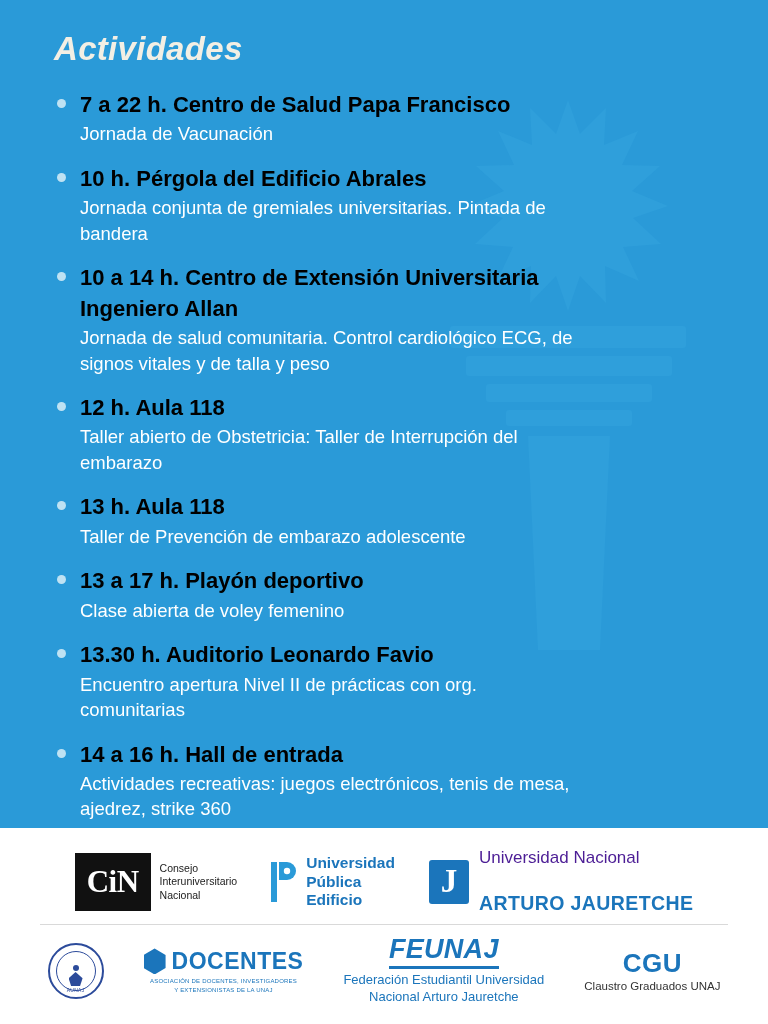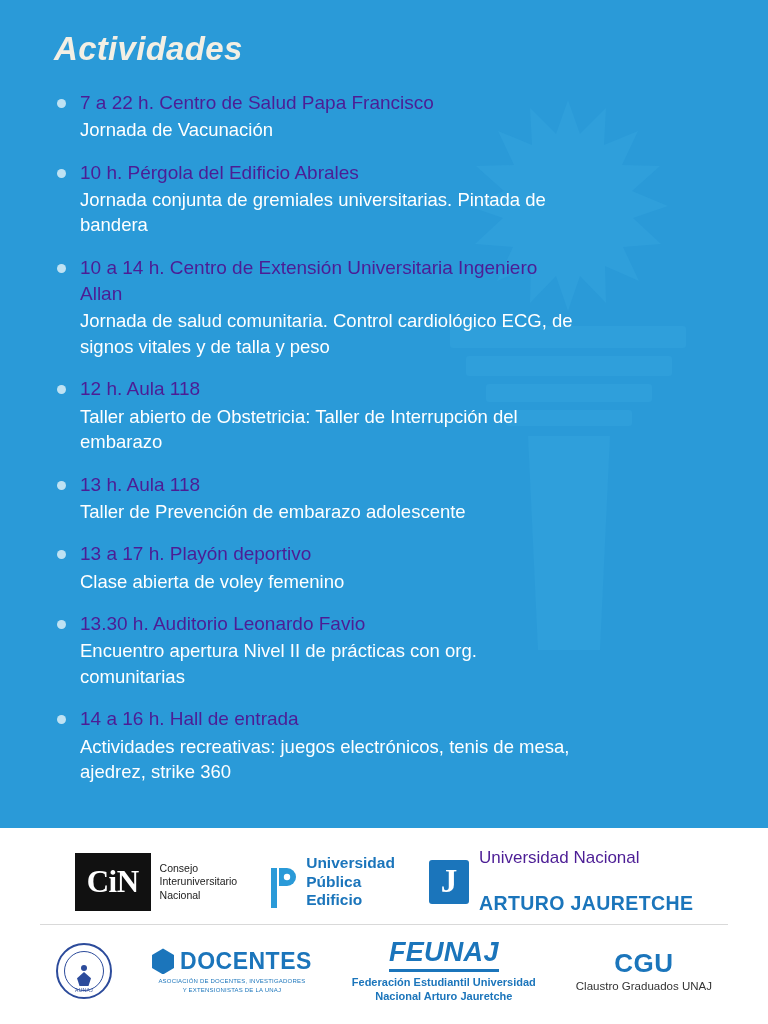--- a/index.html
+++ b/index.html
@@ -63,23 +63,23 @@
   ul.activities > li .bullet {
     position: absolute;
     left: 3px;
     top: 9px;
     width: 9px;
     height: 9px;
     border-radius: 50%;
     background: #bfe2f3;
   }
   .act-time {
-    font-size: 19px;
-    color: #4c1d95;
-    font-weight: normal;
+    font-size: 22px;
+    color: #000000;
+    font-weight: bold;
     line-height: 1.38;
     margin-bottom: 1px;
   }
   .act-desc {
     font-size: 18.5px;
     color: #ffffff;
     font-weight: normal;
     line-height: 1.38;
   }
 
@@ -126,21 +126,21 @@
   .cin-text {
     font-size: 10.5px;
     color: #1a1a1a;
     line-height: 1.28;
     font-family: "Liberation Sans", sans-serif;
   }
 
   
   .upa {
     display: flex;
-    align-items: flex-end;
+    align-items: center;
     gap: 9px;
   }
   .upa-mark {
     width: 26px;
     height: 44px;
     position: relative;
   }
   .upa-text {
     font-size: 15.5px;
     font-weight: bold;
@@ -264,22 +264,22 @@
     color: #1b75bb;
     line-height: 1;
     letter-spacing: 0.3px;
   }
   .feunaj-bar {
     width: 110px; height: 3px;
     background: #1b75bb;
     margin: 3px auto 3px auto;
   }
   .feunaj-sub {
-    font-size: 11px;
-    font-weight: bold;
+    font-size: 13px;
+    font-weight: normal;
     color: #1b75bb;
     line-height: 1.3;
   }
 
   
   .cgu { text-align: center; }
   .cgu-name {
     font-size: 26px;
     font-weight: bold;
     color: #1b75bb;

